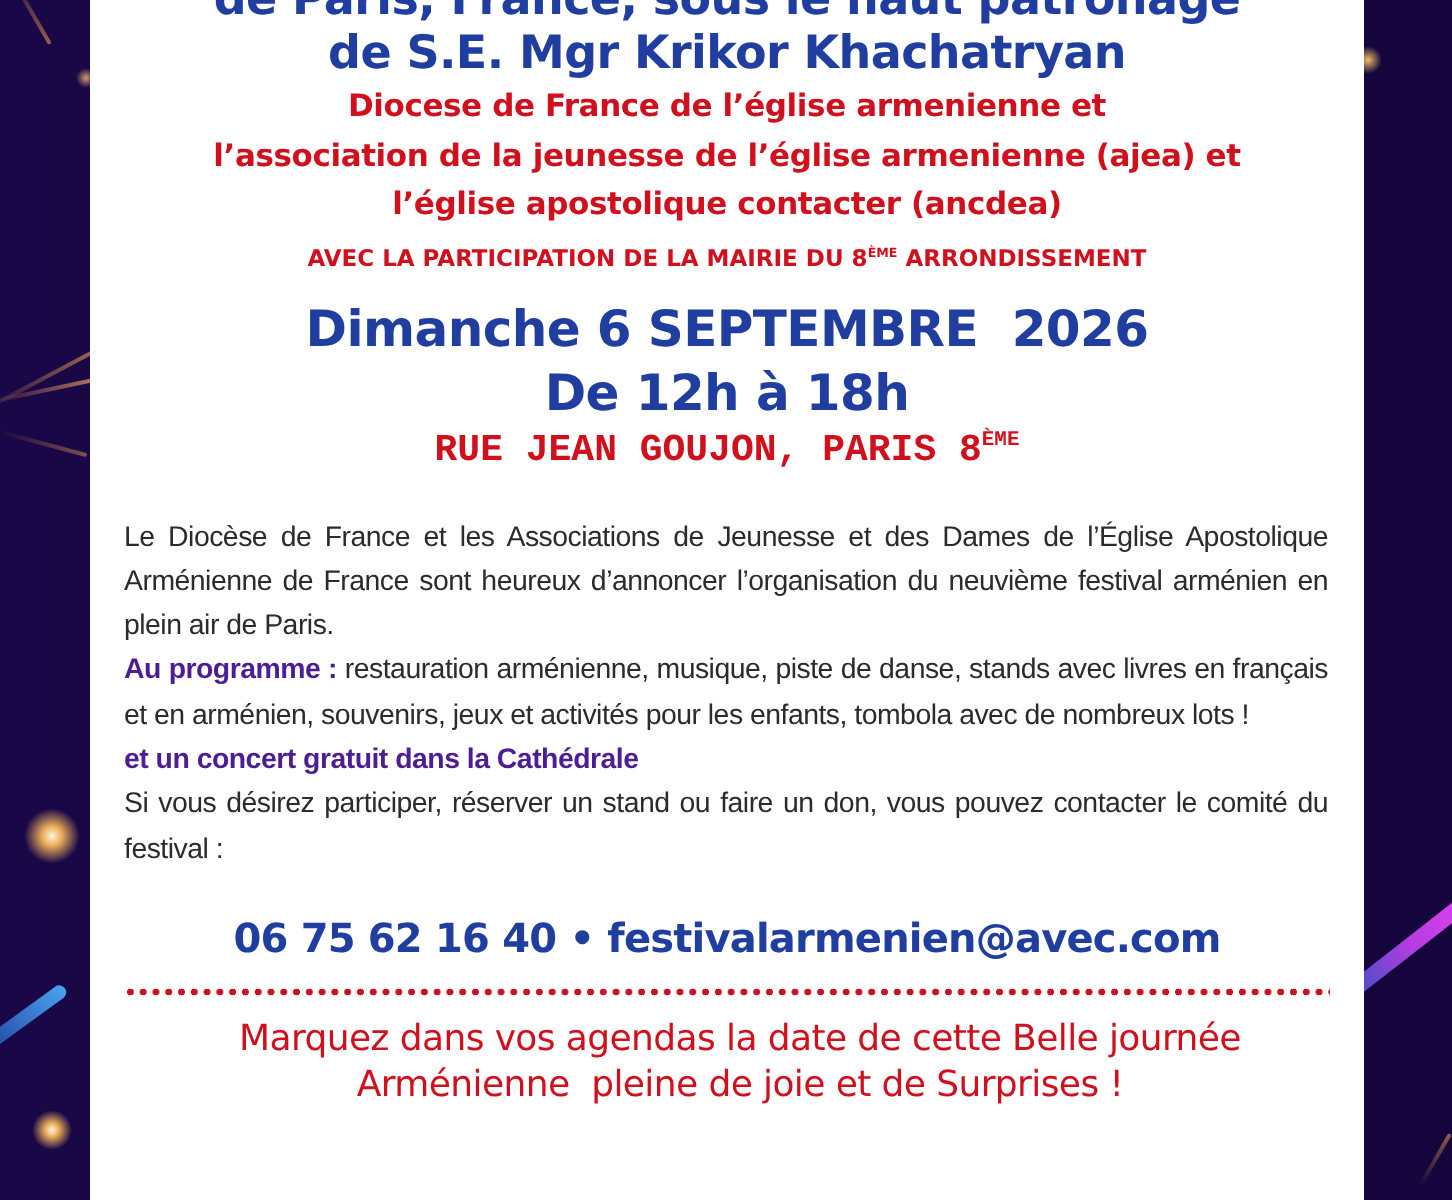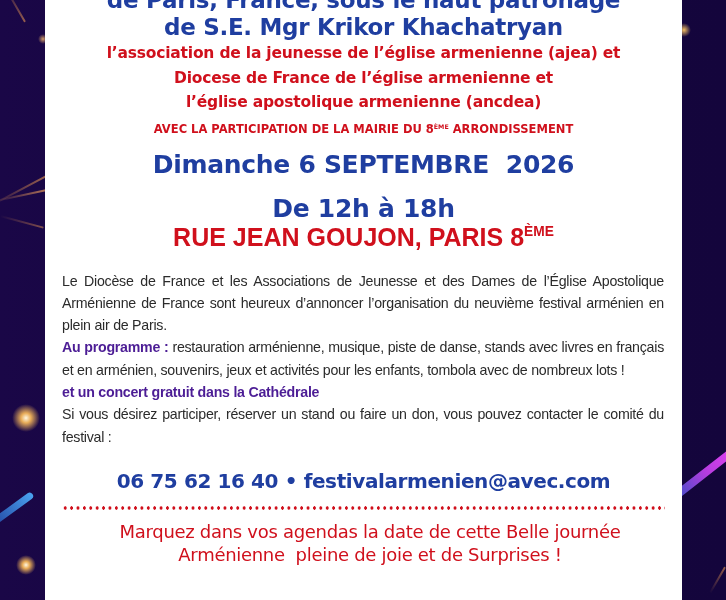--- a/index.html
+++ b/index.html
@@ -9,21 +9,21 @@
     font-family: "Liberation Sans", sans-serif;
   }
   .bg-layer { position: absolute; inset: 0; pointer-events: none; }
   .ray { position: absolute; height: 2px; border-radius: 2px; transform-origin: left center; }
   .spark { position: absolute; border-radius: 50%; }
   .card {
     position: absolute; left: 45px; top: 0; width: 637px; height: 600px;
     background: #ffffff; overflow: hidden;
   }
   .c { text-align: center; }
-  .blue { color: #1f3ea0; margin-top: 12px; }
+  .blue { color: #1f3ea0; }
   .red { color: #d0101c; }
   .hdr-blue {
     font-family: "DejaVu Sans", sans-serif; font-weight: bold;
     font-size: 23px; line-height: 27px; letter-spacing: -0.3px;
   }
   .hdr-red {
     font-family: "DejaVu Sans", sans-serif; font-weight: bold;
     font-size: 15.5px; line-height: 24.5px; letter-spacing: -0.2px;
   }
   .avec {
@@ -33,22 +33,22 @@
   sup { font-size: 0.55em; vertical-align: 0.7em; line-height: 0; }
   .date {
     font-family: "DejaVu Sans", sans-serif; font-weight: bold;
     font-size: 25px; line-height: 33px; margin-top: 11px; letter-spacing: -0.3px;
   }
   .hours {
     font-family: "DejaVu Sans", sans-serif; font-weight: bold;
     font-size: 25px; line-height: 31px; letter-spacing: -0.3px;
   }
   .addr {
-    font-family: Liberation Sans, sans-serif; font-weight: bold;
-    font-size: 25px; line-height: 26px; letter-spacing: 0px;
+    font-family: Liberation Mono, monospace; font-weight: bold;
+    font-size: 19px; line-height: 26px; letter-spacing: 0px;
   }
   .body-text {
     margin: 20px 18px 0 17px; color: #2b2b2b;
     font-family: Liberation Sans, sans-serif; font-size: 14.2px; line-height: 22.3px;
     text-align: justify; letter-spacing: -0.25px;
   }
   .body-text b { font-weight: bold; color: #4c1d95; }
   .body-text p { margin: 0; }
   .contact {
     font-family: "DejaVu Sans", sans-serif; font-weight: bold;
@@ -86,23 +86,23 @@
   <div class="ray" style="left:678px;top:490px;width:70px;height:8px;border-radius:2px;background:linear-gradient(90deg,#4a4cc8,#b43de0,#e040f0);transform:rotate(-38deg);"></div>
   <div class="ray" style="left:710px;top:592px;width:30px;background:linear-gradient(90deg,rgba(230,150,80,0.0),rgba(230,150,80,0.6));transform:rotate(-60deg);"></div>
 </div>
 
 <div class="card">
   <div class="c blue hdr-blue topline">
     <div>de Paris, France, sous le haut patronage</div>
     <div>de S.E. Mgr Krikor Khachatryan</div>
   </div>
   <div class="c red hdr-red">
+    <div>Diocese de France de l’église armenienne et</div>
     <div>l’association de la jeunesse de l’église armenienne (ajea) et</div>
-    <div>Diocese de France de l’église armenienne et</div>
-    <div>l’église apostolique armenienne (ancdea)</div>
+    <div>l’église apostolique contacter (ancdea)</div>
   </div>
   <div class="c red avec">
     <span>AVEC LA PARTICIPATION DE LA MAIRIE DU 8</span><sup>ÈME</sup><span> ARRONDISSEMENT</span>
   </div>
   <div class="c blue date" style="white-space:pre;">Dimanche 6 SEPTEMBRE  2026</div>
   <div class="c blue hours">De 12h à 18h</div>
   <div class="c red addr">
     <span>RUE JEAN GOUJON, PARIS 8</span><sup>ÈME</sup>
   </div>
 

